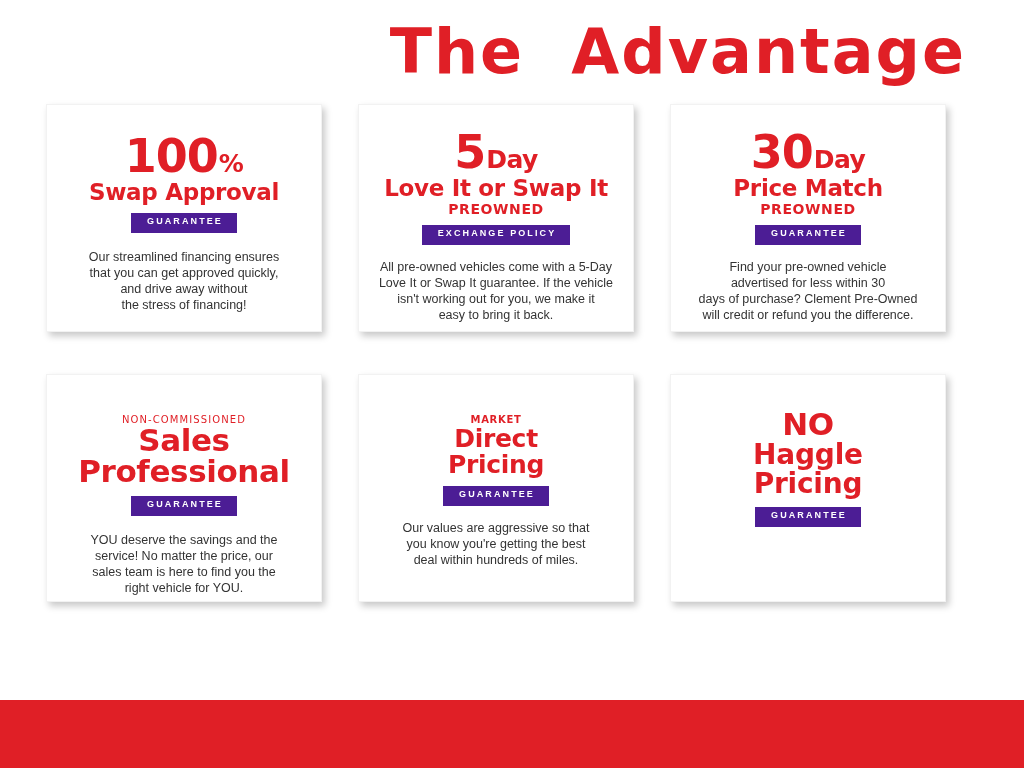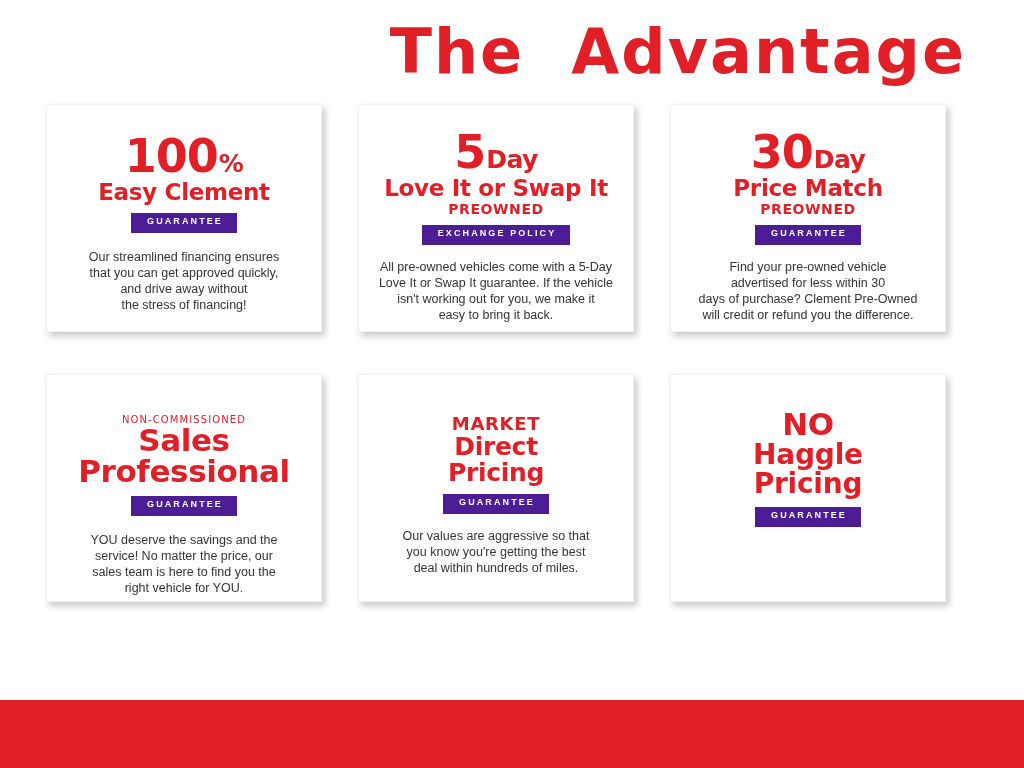--- a/index.html
+++ b/index.html
@@ -96,21 +96,21 @@
     letter-spacing: -0.3px;
     margin-top: 2px;
   }
   .preowned {
     font-size: 14px;
     letter-spacing: 0.6px;
     margin-top: 2px;
     font-weight: bold;
   }
   .eyebrow {
-    font-size: 18px;
+    font-size: 10px;
     letter-spacing: 0.7px;
     font-weight: bold;
   }
   .eyebrow-wide {
     font-size: 10px;
     letter-spacing: 1.1px;
     font-weight: normal;
   }
   .stack-lg {
     font-size: 25px;
@@ -180,21 +180,21 @@
 </div>
 
 <div class="grid">
 
   <div class="card card-1">
     <div class="card-head">
       <div class="headline big-row">
         <span class="huge">100</span>
         <span class="huge-sub">%</span>
       </div>
-      <div class="headline line2">Easy Clement</div>
+      <div class="headline line2">Swap Approval</div>
       <div class="badge">GUARANTEE</div>
     </div>
     <div class="body-text">Our streamlined financing ensures
 that you can get approved quickly,
 and drive away without
 the stress of financing!</div>
   </div>
 
   <div class="card card-2">
     <div class="card-head">

